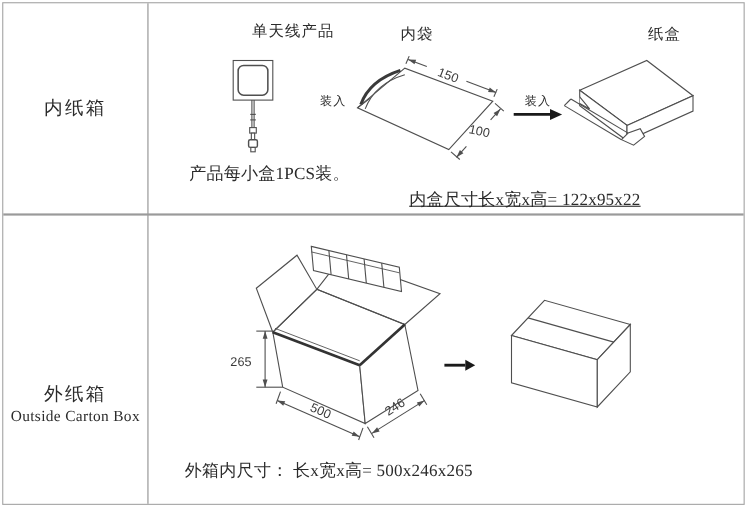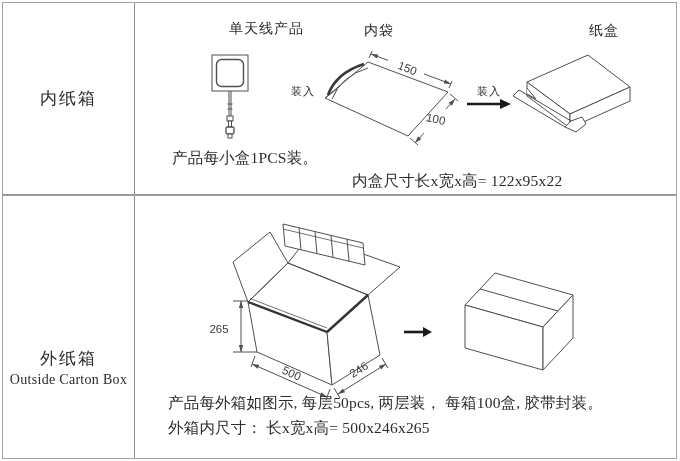--- a/index.html
+++ b/index.html
@@ -92,21 +92,21 @@
     <polygon points="60,66 120,39 120,53 60,80" fill="#fff" stroke="#4f4f4f"></polygon>
     <polyline points="17,40 26,51 17,46" fill="#fff" stroke="#4f4f4f"></polyline>
 
     <line x1="3" y1="48" x2="55" y2="79" stroke="#4f4f4f"></line>
     <line x1="9" y1="42" x2="61" y2="73" stroke="#4f4f4f"></line>
     <line x1="3" y1="48" x2="9" y2="42" stroke="#4f4f4f"></line>
     <polygon points="55,79 61,73 72,69 76,76 66,84" fill="#fff" stroke="#4f4f4f"></polygon>
   </svg>
 
   <div class="abs note" style="left:172px;top:148px;">产品每小盒1PCS装。</div>
-  <div class="abs note" style="left:352px;top:171px;">内盒尺寸长x宽x高= 122x95x22</div>
+  <div class="abs note" style="left:372px;top:171px;text-decoration:underline;">内盒尺寸长x宽x高= 122x95x22</div>
 
   <svg style="left:195px;top:205px;" width="260" height="195" viewBox="0 0 260 195">
 
     <polygon points="93,58 115,30 205,62 173,90" fill="#fff" stroke="#4f4f4f"></polygon>
 
     <polygon points="53,97 38,57 75,27 93,58" fill="#fff" stroke="#4f4f4f"></polygon>
 
     <polygon points="88,19 168,38 170,60 90,41" fill="#fff" stroke="#4f4f4f"></polygon>
     <line x1="104" y1="22.8" x2="106" y2="44.8" stroke="#4f4f4f"></line>
     <line x1="120" y1="26.6" x2="122" y2="48.6" stroke="#4f4f4f"></line>
@@ -151,15 +151,14 @@
     <polygon points="21,4 30,9 21,14" fill="#1a1a1a"></polygon>
   </svg>
 
   <svg style="left:455px;top:265px;" width="130" height="112" viewBox="0 0 130 112">
     <polygon points="10,40 40,8 118,30 88,62" fill="#fff" stroke="#4f4f4f"></polygon>
     <polygon points="10,40 88,62 88,105 10,83" fill="#fff" stroke="#4f4f4f"></polygon>
     <polygon points="88,62 118,30 118,73 88,105" fill="#fff" stroke="#4f4f4f"></polygon>
     <line x1="25" y1="24" x2="103" y2="46" stroke="#4f4f4f"></line>
   </svg>
 
-  <div class="abs note" style="left:168px;top:393px;">产品每外箱如图示, 每层50pcs, 两层装， 每箱100盒, 胶带封装。</div>
   <div class="abs note" style="left:168px;top:418px;">外箱内尺寸： 长x宽x高= 500x246x265</div>
 </div>
 
 </body></html>

